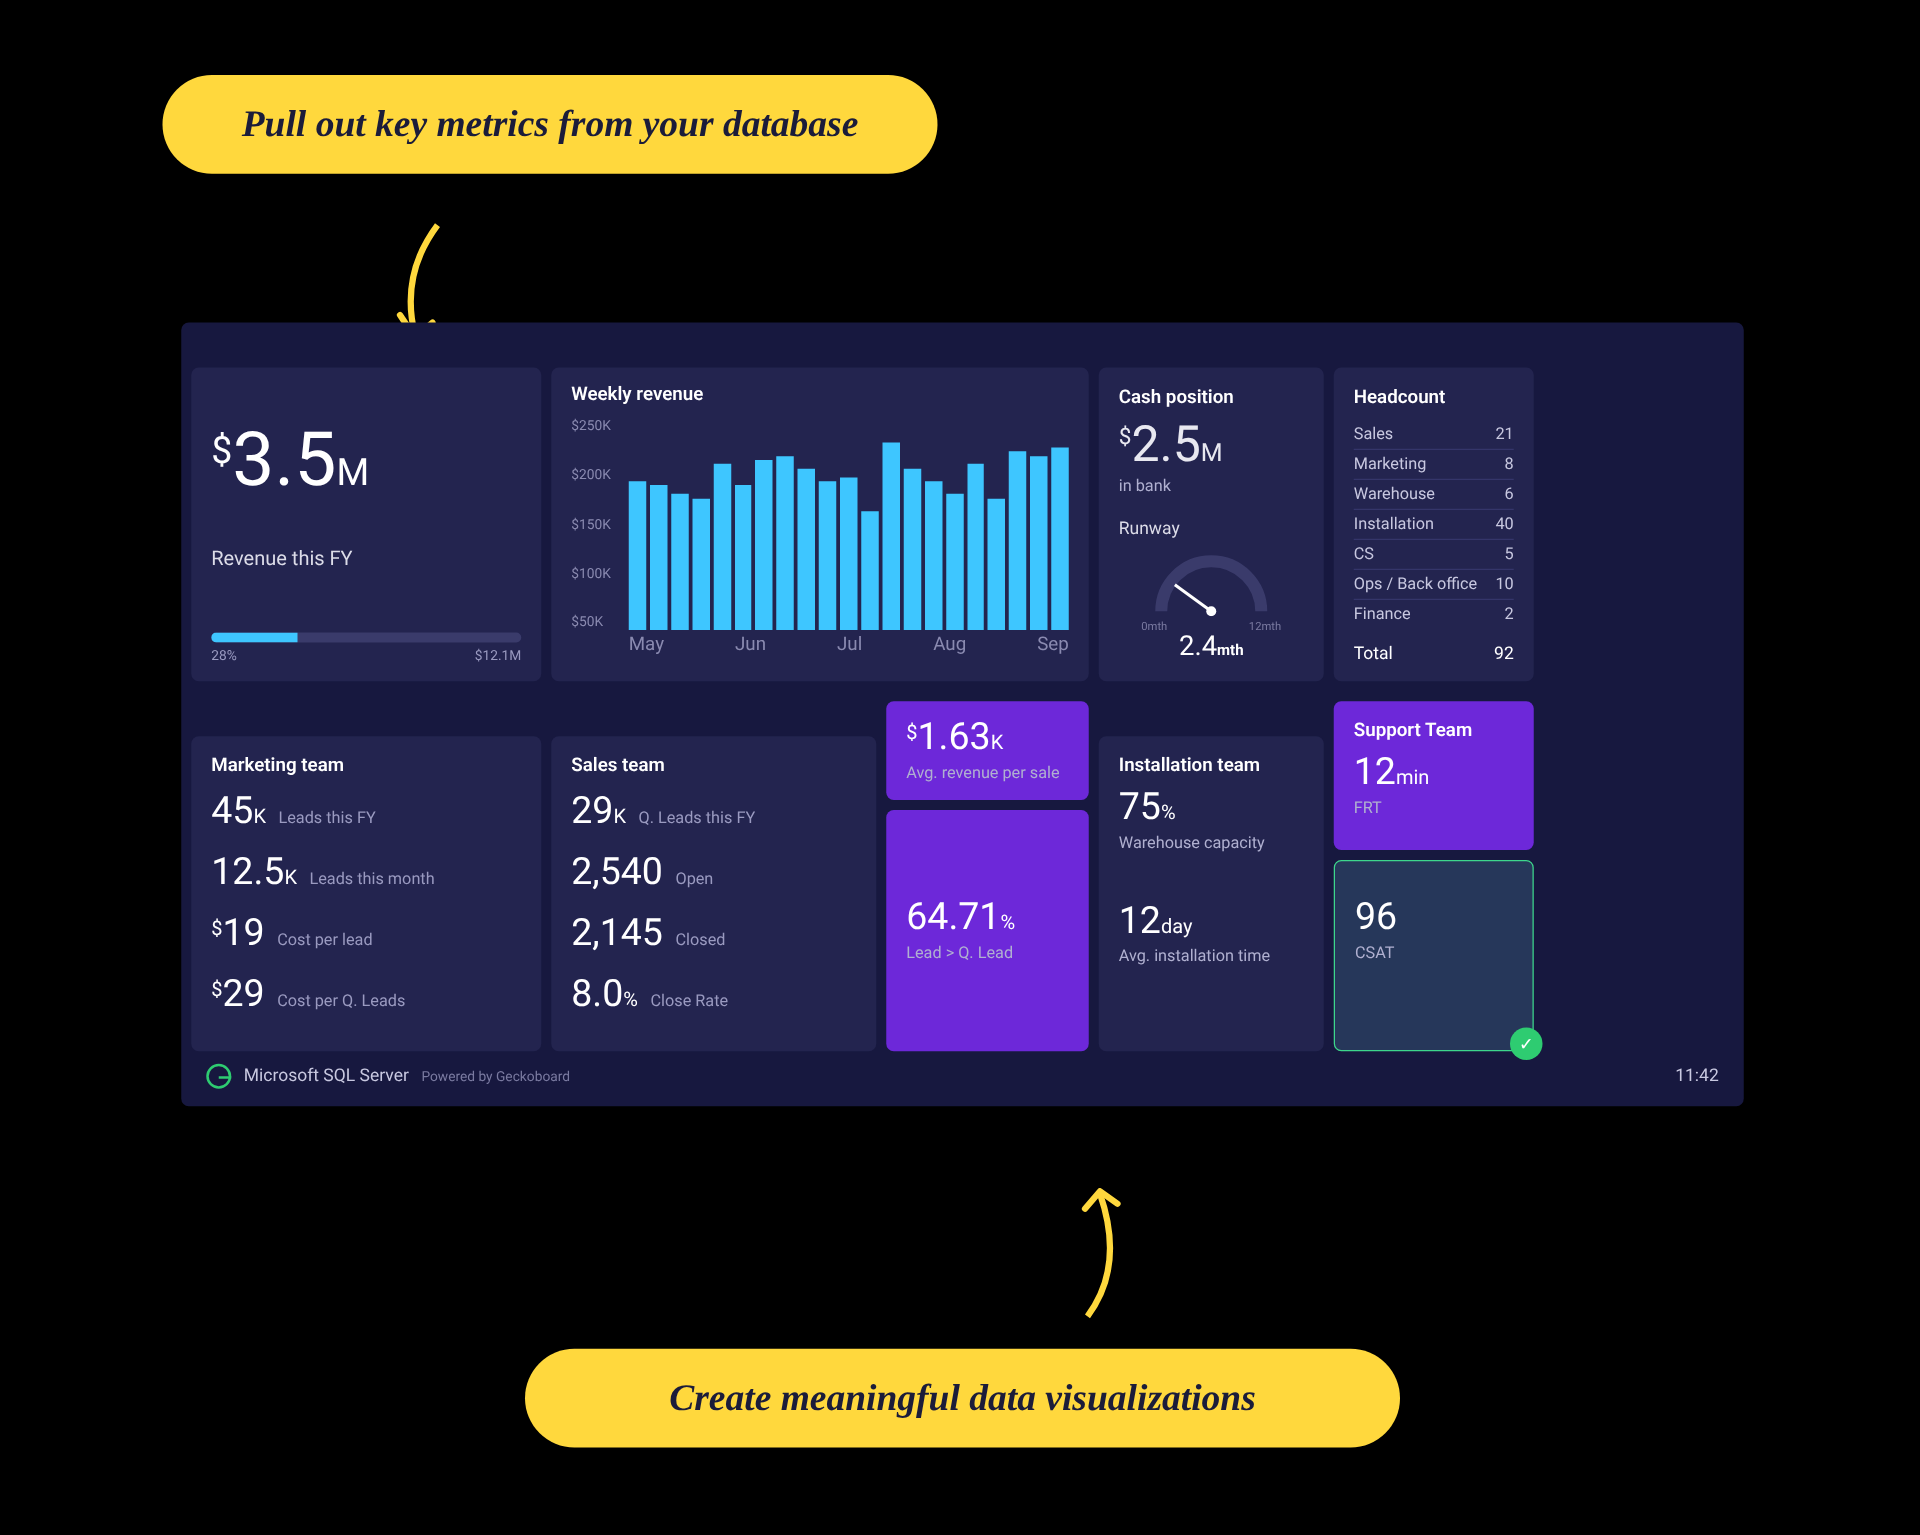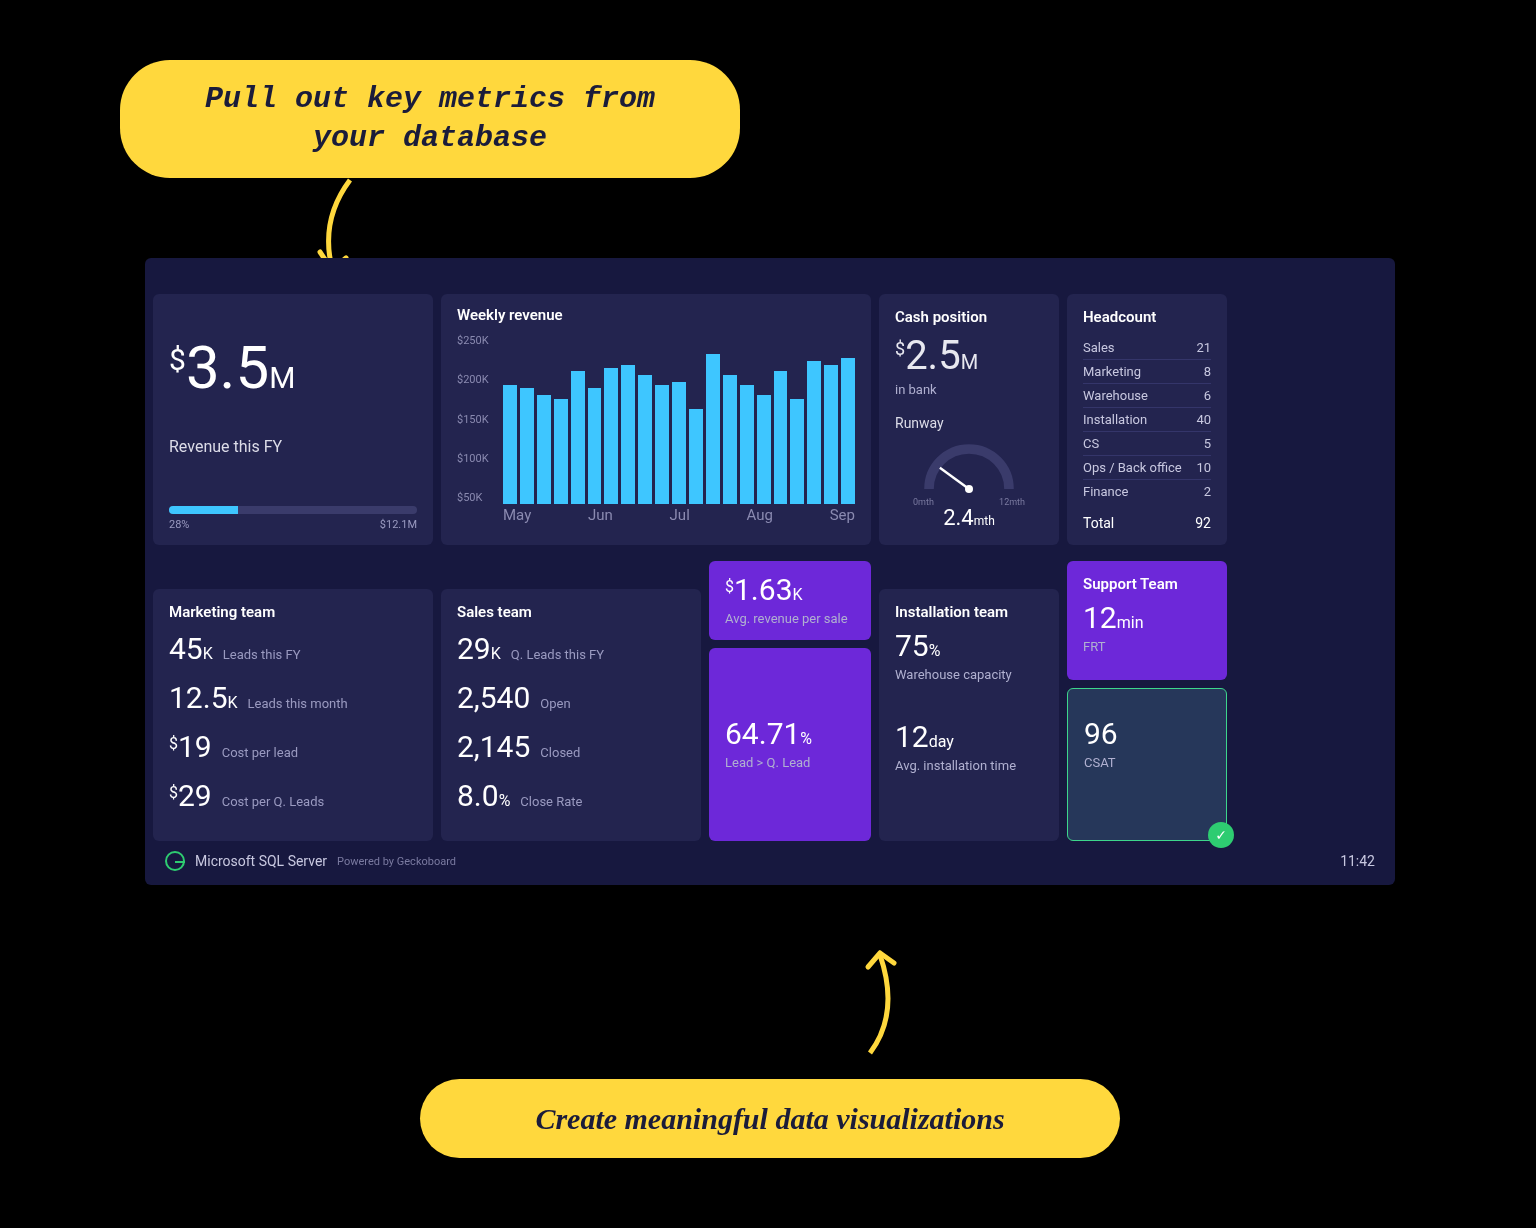--- a/index.html
+++ b/index.html
@@ -21,24 +21,23 @@
     font-style: italic;
     font-weight: 700;
     font-family: Georgia, "Times New Roman", serif;
     padding: 20px 50px;
     border-radius: 50px;
     text-align: center;
     line-height: 1.3;
   }
   .annotation.top {
     top: 60px;
-    left: 120px;
+    left: 130px;
     width: 620px;
     font-size: 30px;
-    font-family: Liberation Mono, monospace;
   }
   .annotation.bottom {
     bottom: 70px;
     left: 420px;
     width: 700px;
     font-size: 30px;
   }
   .arrow { position: absolute; }
   .arrow.top { top: 170px; left: 310px; }
   .arrow.bottom { bottom: 165px; left: 830px; }
@@ -164,21 +163,21 @@
     font-size: 9px;
     color: #7a7aa0;
     padding: 0 18px;
   }
   .gauge-value {
     text-align: center;
     font-size: 22px;
     color: #fff;
     margin-top: -2px;
   }
-  .gauge-value .suffix { font-size: 12px; }
+  .gauge-value .suffix { font-size: 12px; font-weight: bold; }
 
   
   .headcount-row {
     display: flex;
     justify-content: space-between;
     font-size: 13px;
     color: #c8c8e0;
     border-bottom: 1px solid #34356a;
     padding: 4px 0;
   }

